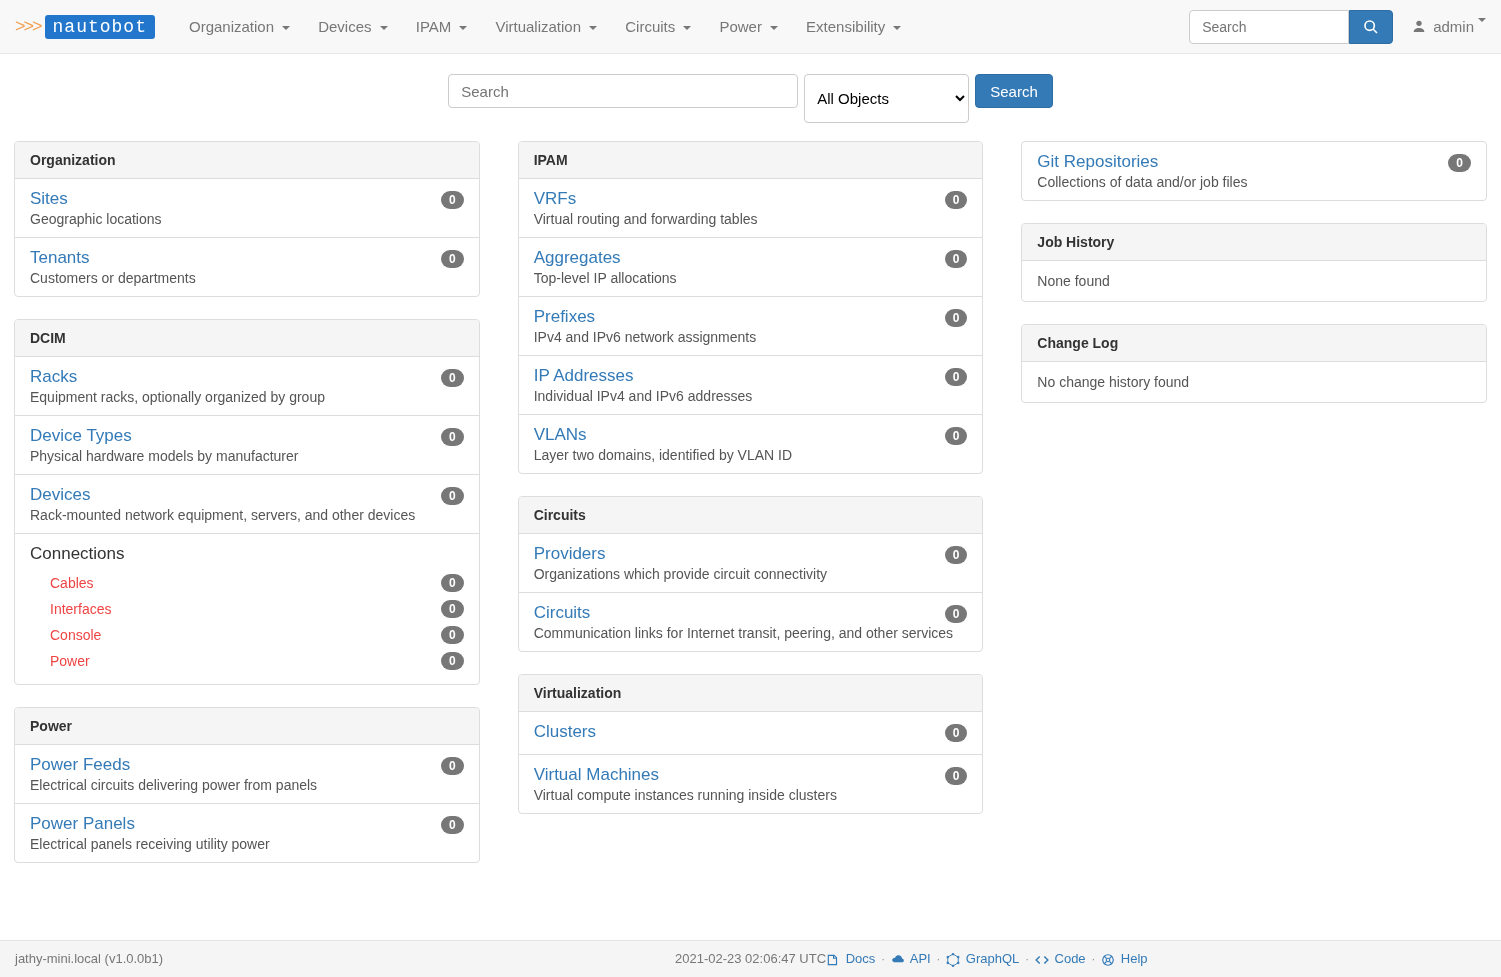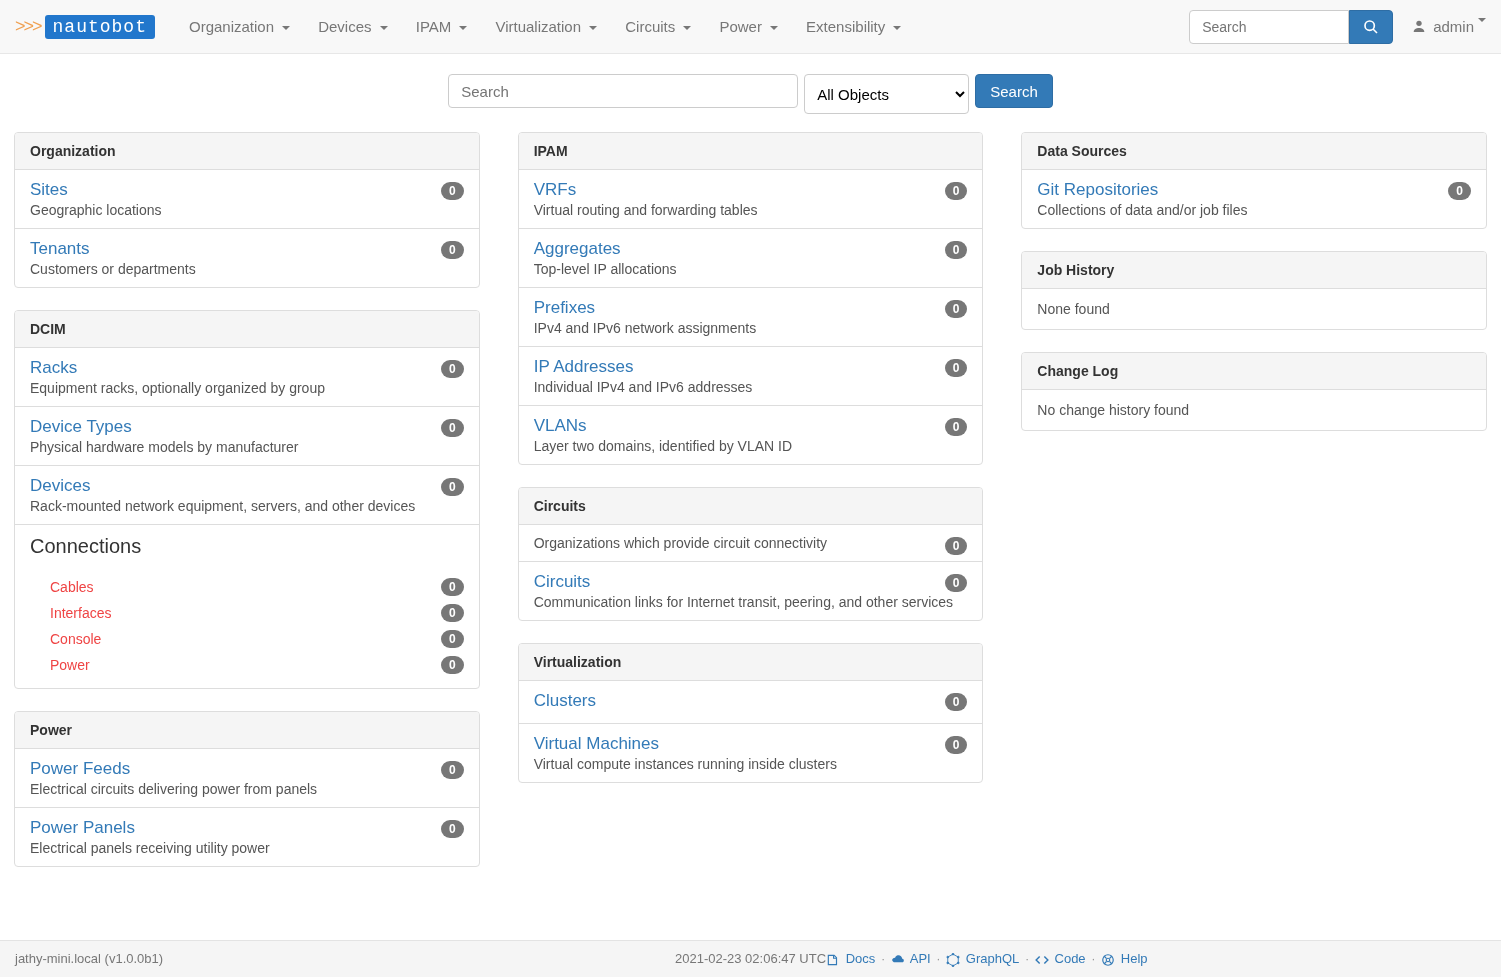--- a/index.html
+++ b/index.html
@@ -96,21 +96,21 @@
   border-radius: 4px;
   padding: 6px 12px;
   font-size: 15px;
   height: 34px;
 }
 .main-search select {
   border: 1px solid #ccc;
   border-radius: 4px;
   padding: 6px 8px;
   font-size: 15px;
-  height: 40px;
+  height: 49px;
   width: 165px;
   background: #fff;
 }
 .main-search button {
   background: #337ab7;
   border: 1px solid #2e6da4;
   border-radius: 4px;
   color: #fff;
   padding: 6px 14px;
   font-size: 15px;
@@ -166,23 +166,23 @@
   padding: 2px 8px;
   font-size: 12px;
   font-weight: 700;
   position: absolute;
   right: 15px;
   top: 12px;
   min-width: 10px;
   text-align: center;
 }
 .subhead {
-  font-size: 20px;
+  font-size: 17px;
   color: #333;
-  margin-bottom: 16px;
+  margin-bottom: 6px;
 }
 .sublist { list-style: none; padding-left: 20px; }
 .sublist li {
   padding: 5px 0;
   position: relative;
 }
 .sublist a { color: #ef4444; font-size: 14px; }
 .sublist .badge { top: 4px; right: 0; }
 .panel-body {
   padding: 12px 15px;
@@ -355,20 +355,21 @@
             <a href="#" class="item-title">VLANs</a>
             <div class="item-desc">Layer two domains, identified by VLAN ID</div>
           </li>
         </ul>
       </div>
       <div class="panel">
         <div class="panel-heading">Circuits</div>
         <ul class="list-group">
           <li class="list-group-item">
             <span class="badge">0</span>
+            <a href="#" class="item-title">Providers</a>
             <div class="item-desc">Organizations which provide circuit connectivity</div>
           </li>
           <li class="list-group-item">
             <span class="badge">0</span>
             <a href="#" class="item-title">Circuits</a>
             <div class="item-desc">Communication links for Internet transit, peering, and other services</div>
           </li>
         </ul>
       </div>
       <div class="panel">
@@ -381,21 +382,20 @@
           <li class="list-group-item">
             <span class="badge">0</span>
             <a href="#" class="item-title">Virtual Machines</a>
             <div class="item-desc">Virtual compute instances running inside clusters</div>
           </li>
         </ul>
       </div>
     </div>
     <div class="col">
       <div class="panel">
-        <div class="panel-heading">Data Sources</div>
         <ul class="list-group">
           <li class="list-group-item">
             <span class="badge">0</span>
             <a href="#" class="item-title">Git Repositories</a>
             <div class="item-desc">Collections of data and/or job files</div>
           </li>
         </ul>
       </div>
       <div class="panel">
         <div class="panel-heading">Job History</div>

